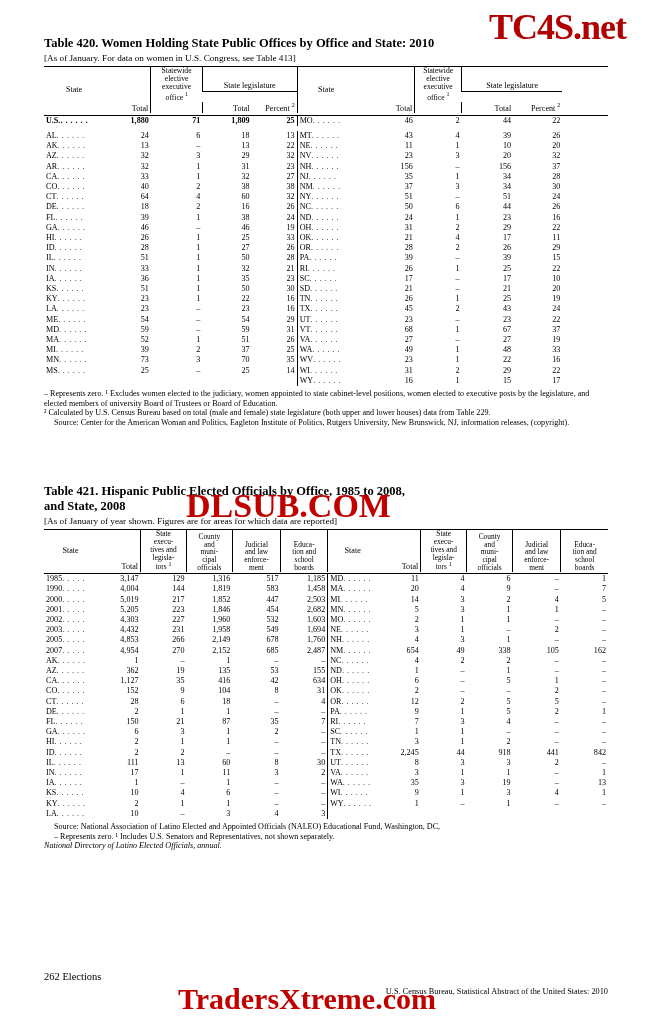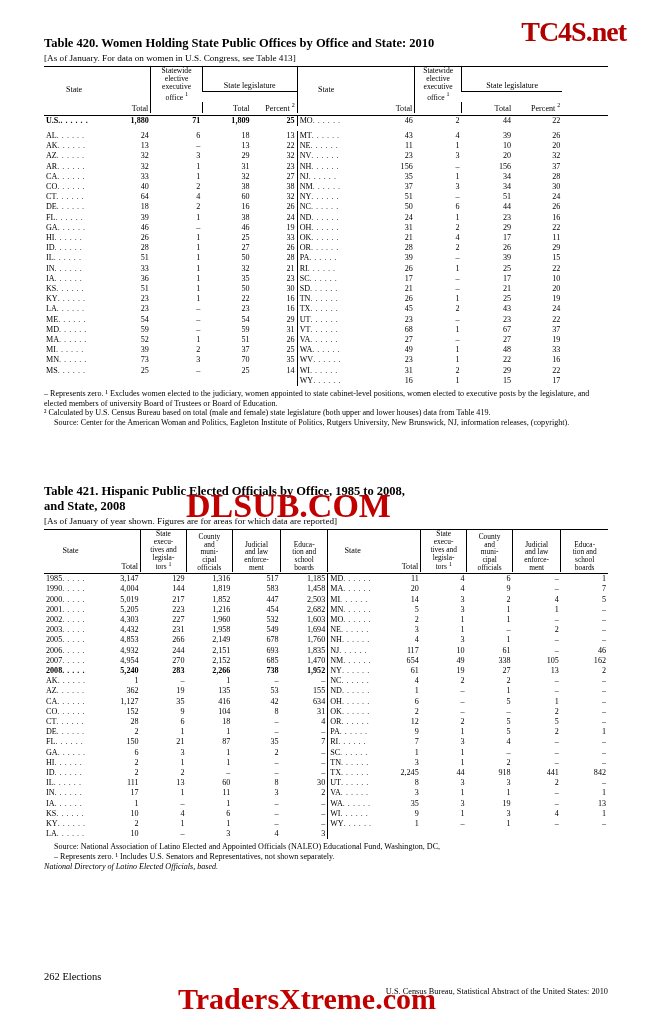--- a/index.html
+++ b/index.html
@@ -10,21 +10,21 @@
     background: #ffffff;
     font-family: "Liberation Serif", serif;
     color: #000;
     position: relative;
     overflow: hidden;
   }
   .page { position:relative; width:652px; height:1024px; padding: 0 44px; }
 
   
   .wm { position:absolute; font-family:"Liberation Serif", serif; font-weight:bold; color:#c00000; pointer-events:none; }
-  .wm-tc4s { top: 16px; right: 26px; font-size: 28px; color:#b00000; letter-spacing:-1px; text-shadow: 1px 1px 0 #fff; }
+  .wm-tc4s { top: 6px; right: 26px; font-size: 36px; color:#b00000; letter-spacing:-1px; text-shadow: 1px 1px 0 #fff; }
   .wm-dlsub { top: 487px; left: 186px; font-size: 34px; color:#c10000; letter-spacing:0px; }
   .wm-tx { bottom: 8px; left: 178px; font-size: 30px; color:#c10000; }
 
   
   .tbl-title { font-family:"Liberation Serif", serif; font-weight:bold; font-size:12.5px; line-height:1.22; margin:0; }
   .tbl-sub { font-size:9.2px; margin:2px 0 3px 0; }
   .rule-top { border-top: 1.4px solid #000; }
 
   
   table.data { border-collapse: collapse; width: 100%; font-size: 8.1px; font-family:"Liberation Serif", serif; }
@@ -435,21 +435,21 @@
           <td class="num">16</td>
           <td class="num">1</td>
           <td class="num">15</td>
           <td class="num">17</td>
         </tr>
       </tbody>
   </table>
 
   <div class="footnotes">
     <p>– Represents zero. ¹ Excludes women elected to the judiciary, women appointed to state cabinet-level positions, women elected to executive posts by the legislature, and elected members of university Board of Trustees or Board of Education.</p>
-    <p>² Calculated by U.S. Census Bureau based on total (male and female) state legislature (both upper and lower houses) data from Table 419.</p>
+    <p>² Calculated by U.S. Census Bureau based on total (male and female) state legislature (both upper and lower houses) data from Table 229.</p>
     <p class="indent">Source: Center for the American Woman and Politics, Eagleton Institute of Politics, Rutgers University, New Brunswick, NJ, information releases, (copyright).</p>
   </div>
 
   <div class="spacer"></div>
   <div class="block2">
     <div class="tbl-title">Table 421. Hispanic Public Elected Officials by Office, 1985 to 2008,</div>
     <div class="tbl-title">and State, 2008</div>
     <div class="tbl-sub">[As of January of year shown. Figures are for areas for which data are reported]</div>
 
     <table class="data t421 rule-top">
@@ -542,21 +542,21 @@
             <td class="num">14</td>
             <td class="num">3</td>
             <td class="num">2</td>
             <td class="num">4</td>
             <td class="num">5</td>
           </tr>
           <tr>
             <td class="st">2001<span style="letter-spacing:0.5px">. . . . .</span></td>
             <td class="num">5,205</td>
             <td class="num">223</td>
-            <td class="num">1,216</td>
+            <td class="num">1,846</td>
             <td class="num">454</td>
             <td class="num">2,682</td>
             <td class="st vsep">MN<span style="letter-spacing:0.5px">. . . . . .</span></td>
             <td class="num">5</td>
             <td class="num">3</td>
             <td class="num">1</td>
             <td class="num">1</td>
             <td class="num">–</td>
           </tr>
           <tr>
@@ -595,60 +595,32 @@
             <td class="num">678</td>
             <td class="num">1,760</td>
             <td class="st vsep">NH<span style="letter-spacing:0.5px">. . . . . .</span></td>
             <td class="num">4</td>
             <td class="num">3</td>
             <td class="num">1</td>
             <td class="num">–</td>
             <td class="num">–</td>
           </tr>
           <tr>
-            <td class="st">2006<span style="letter-spacing:0.5px">. . . . .</span></td>
-            <td class="num">4,932</td>
-            <td class="num">244</td>
-            <td class="num">2,151</td>
-            <td class="num">693</td>
-            <td class="num">1,835</td>
-            <td class="st vsep">NJ<span style="letter-spacing:0.5px">. . . . . .</span></td>
-            <td class="num">117</td>
-            <td class="num">10</td>
-            <td class="num">61</td>
-            <td class="num">–</td>
-            <td class="num">46</td>
-          </tr>
-          <tr>
             <td class="st">2007<span style="letter-spacing:0.5px">. . . . .</span></td>
             <td class="num">4,954</td>
             <td class="num">270</td>
             <td class="num">2,152</td>
             <td class="num">685</td>
-            <td class="num">1,470</td>
+            <td class="num">2,487</td>
             <td class="st vsep">NM<span style="letter-spacing:0.5px">. . . . . .</span></td>
             <td class="num">654</td>
             <td class="num">49</td>
             <td class="num">338</td>
             <td class="num">105</td>
             <td class="num">162</td>
-          </tr>
-          <tr>
-            <td class="st bold">2008<span style="letter-spacing:0.5px">. . . . .</span></td>
-            <td class="num bold">5,240</td>
-            <td class="num bold">283</td>
-            <td class="num bold">2,266</td>
-            <td class="num bold">738</td>
-            <td class="num bold">1,952</td>
-            <td class="st vsep">NY<span style="letter-spacing:0.5px">. . . . . .</span></td>
-            <td class="num">61</td>
-            <td class="num">19</td>
-            <td class="num">27</td>
-            <td class="num">13</td>
-            <td class="num">2</td>
           </tr>
           <tr>
             <td class="st">AK<span style="letter-spacing:0.5px">. . . . . .</span></td>
             <td class="num">1</td>
             <td class="num">–</td>
             <td class="num">1</td>
             <td class="num">–</td>
             <td class="num">–</td>
             <td class="st vsep">NC<span style="letter-spacing:0.5px">. . . . . .</span></td>
             <td class="num">4</td>
@@ -866,20 +838,20 @@
             <td class="num"></td>
             <td class="num"></td>
             <td class="num"></td>
           </tr>
         </tbody>
     </table>
 
     <div class="footnotes">
       <p class="indent">Source: National Association of Latino Elected and Appointed Officials (NALEO) Educational Fund, Washington, DC,</p>
       <p class="indent">– Represents zero. ¹ Includes U.S. Senators and Representatives, not shown separately.</p>
-      <p class="ital">National Directory of Latino Elected Officials, based.</p>
+      <p class="ital">National Directory of Latino Elected Officials, annual.</p>
     </div>
   </div>
 
   <div class="footer-left">262  Elections</div>
   <div class="footer-right">U.S. Census Bureau, Statistical Abstract of the United States: 2010</div>
 
 </div>
 
 </body></html>

